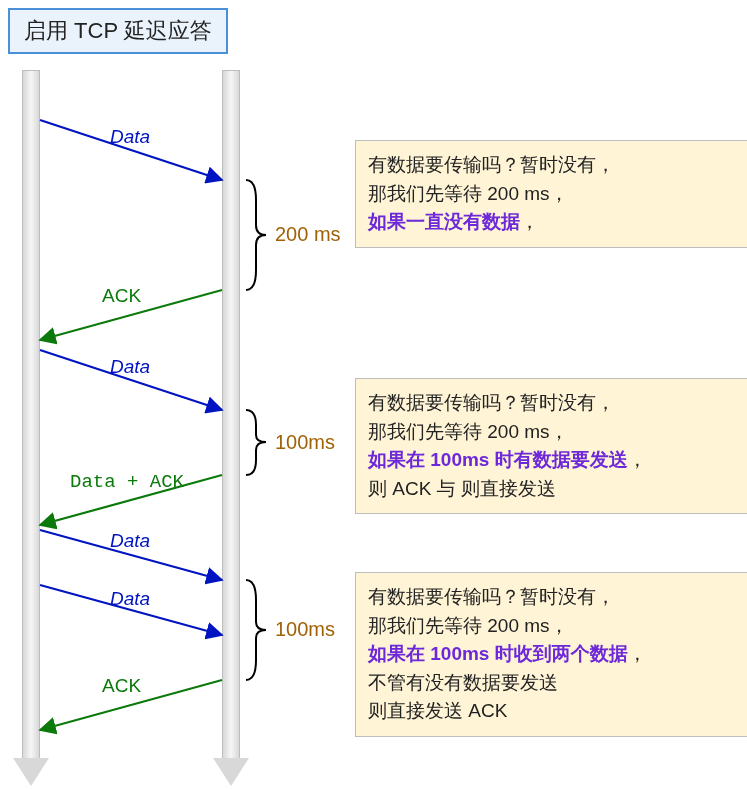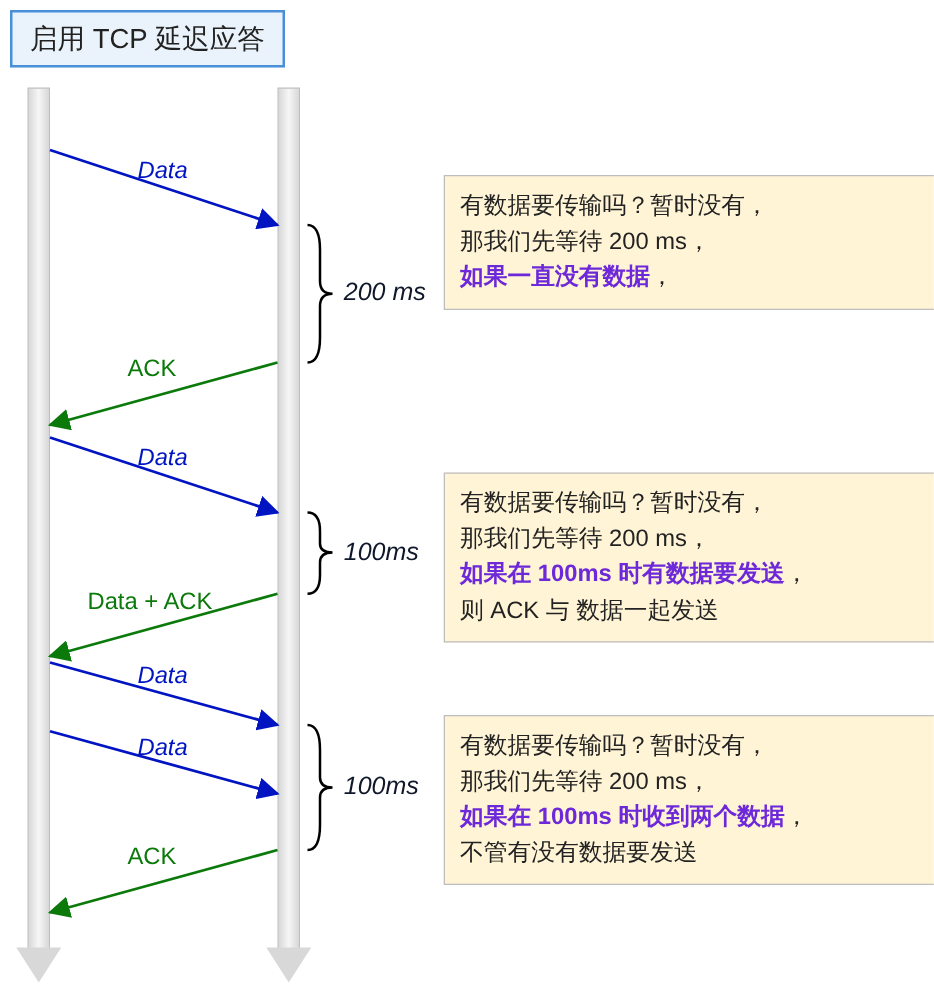--- a/index.html
+++ b/index.html
@@ -52,22 +52,21 @@
     position: absolute;
     font-size: 19px;
     white-space: nowrap;
   }
   .lbl.blue  { color: #0014c2; font-style: italic; }
   .lbl.green { color: #0b7a0b; text-align: right; }
 
   .brace-lbl {
     position: absolute;
     font-size: 20px;
-    color: #0f172a;
-    font-style: italic;
+    color: #a16207;
   }
 
   .note {
     position: absolute;
     left: 355px;
     width: 413px;
     background: #fff4d6;
     border: 1px solid #bdbdbd;
     padding: 10px 12px;
     font-size: 19px;
@@ -134,40 +133,41 @@
            L256,622
            Q256,630 266,630
            Q256,630 256,638
            L256,660
            Q256,680 246,680" fill="none" stroke="#000" stroke-width="2"></path>
 </svg>
 
 <div class="lbl blue" style="left:110px; top:126px;">Data</div>
 <div class="lbl green" style="left:102px; top:285px;">ACK</div>
 <div class="lbl blue" style="left:110px; top:356px;">Data</div>
-<div class="lbl green" style="left:70px;  top:471px;">Data + ACK</div>
+<div class="lbl green" style="left:70px;  top:471px;font-family:Liberation Mono, monospace;">Data + ACK</div>
 <div class="lbl blue" style="left:110px; top:530px;">Data</div>
 <div class="lbl blue" style="left:110px; top:588px;">Data</div>
 <div class="lbl green" style="left:102px; top:675px;">ACK</div>
 
 <div class="brace-lbl" style="left:275px; top:223px;">200 ms</div>
 <div class="brace-lbl" style="left:275px; top:431px;">100ms</div>
 <div class="brace-lbl" style="left:275px; top:618px;">100ms</div>
 
 <div class="note" style="top:140px;">
   <span>有数据要传输吗？暂时没有，</span><br>
   <span>那我们先等待 200 ms，</span><br>
   <span class="em">如果一直没有数据</span><span>，</span><br>
 </div>
 
 <div class="note" style="top:378px;">
   <span>有数据要传输吗？暂时没有，</span><br>
   <span>那我们先等待 200 ms，</span><br>
   <span class="em">如果在 100ms 时有数据要发送</span><span>，</span><br>
-  <span>则 ACK 与 数据一起发送</span>
+  <span>则 ACK 与 则直接发送</span>
 </div>
 
 <div class="note" style="top:572px;">
   <span>有数据要传输吗？暂时没有，</span><br>
   <span>那我们先等待 200 ms，</span><br>
   <span class="em">如果在 100ms 时收到两个数据</span><span>，</span><br>
   <span>不管有没有数据要发送</span><br>
+  <span>则直接发送 ACK</span>
 </div>
 
 </body></html>

